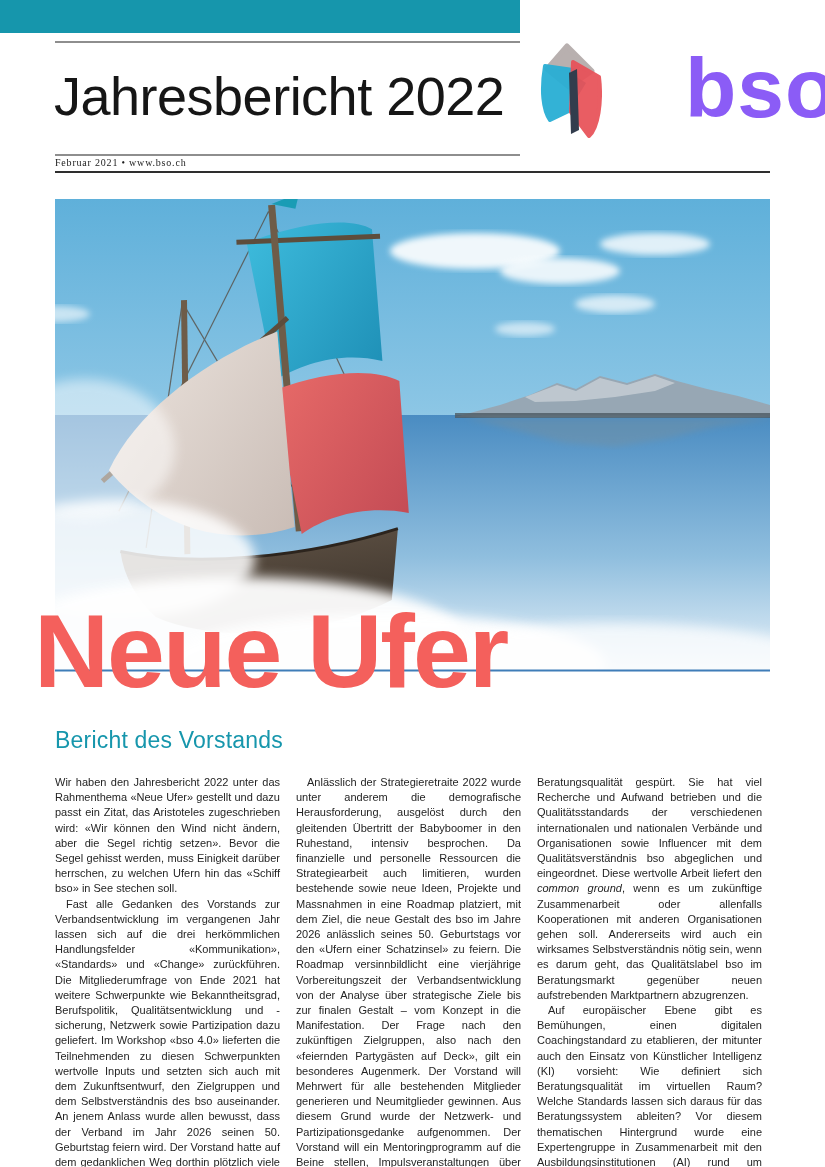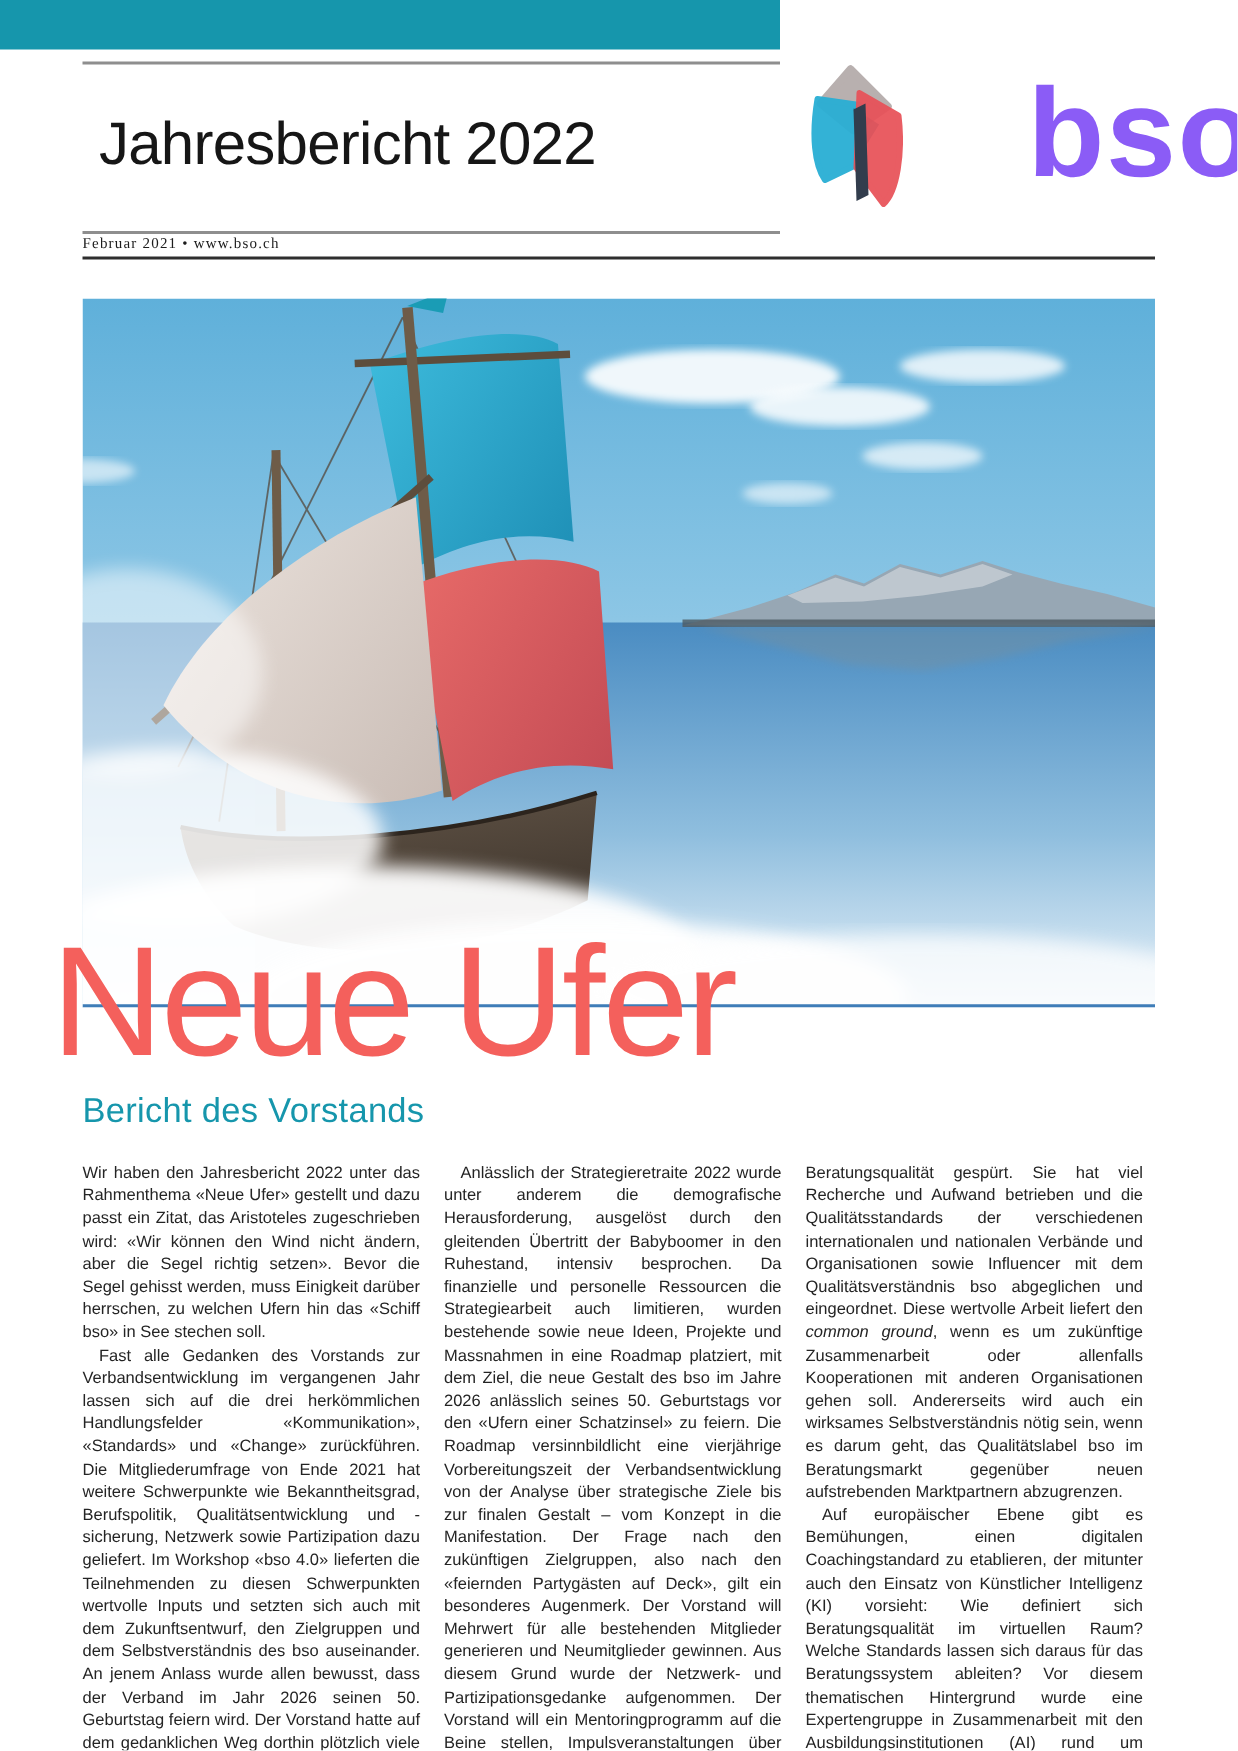--- a/index.html
+++ b/index.html
@@ -8,37 +8,37 @@
 
   
   .topbar{position:absolute;left:0;top:0;width:520px;height:33px;}
 
   
   .rule{position:absolute;background:#8e8e8e;height:1.5px;}
   .rule-top{left:55px;top:41px;width:465px;}
   .rule-mid{left:55px;top:154px;width:465px;}
   .rule-bottom{left:55px;top:171px;width:715px;height:2px;background:#2e2e2e;}
 
-  .page-title{position:absolute;left:54px;top:70px;font-size:40px;line-height:52px;
-              color:#161616;letter-spacing:-0.5px;font-weight:400;margin-left:12px;}
+  .page-title{position:absolute;left:54px;top:70px;font-size:54px;line-height:52px;
+              color:#161616;letter-spacing:-0.5px;font-weight:400;}
 
   .dateline{position:absolute;left:55px;top:157px;font-family:"Liberation Serif",serif;
             font-size:10px;letter-spacing:0.8px;color:#1c1c1c;}
 
   
   .logo-mark{position:absolute;left:536px;top:42px;}
   .logo-word{position:absolute;left:650px;top:38px;font-size:84px;line-height:100px;
              font-weight:700;color:#8b5cf6;letter-spacing:1px;margin-left:35px;}
 
   
   .hero{position:absolute;left:55px;top:199px;width:715px;height:473px;}
 
   
   .cover-headline{position:absolute;left:34px;top:596px;font-size:104px;line-height:110px;
-                  font-weight:400;letter-spacing:-2px;margin-top:17px;}
+                  font-weight:700;letter-spacing:-2px;}
 
   
   .section-heading{position:absolute;left:55px;top:727px;font-size:23px;font-weight:400;
                    letter-spacing:0.2px;text-align:right;}
 
   
   .col{position:absolute;top:775px;width:225px;font-family:Liberation Sans, sans-serif;
        font-size:11px;line-height:15.2px;color:#242424;text-align:justify;}
   .col-1{left:55px;}
   .col-2{left:296px;}

